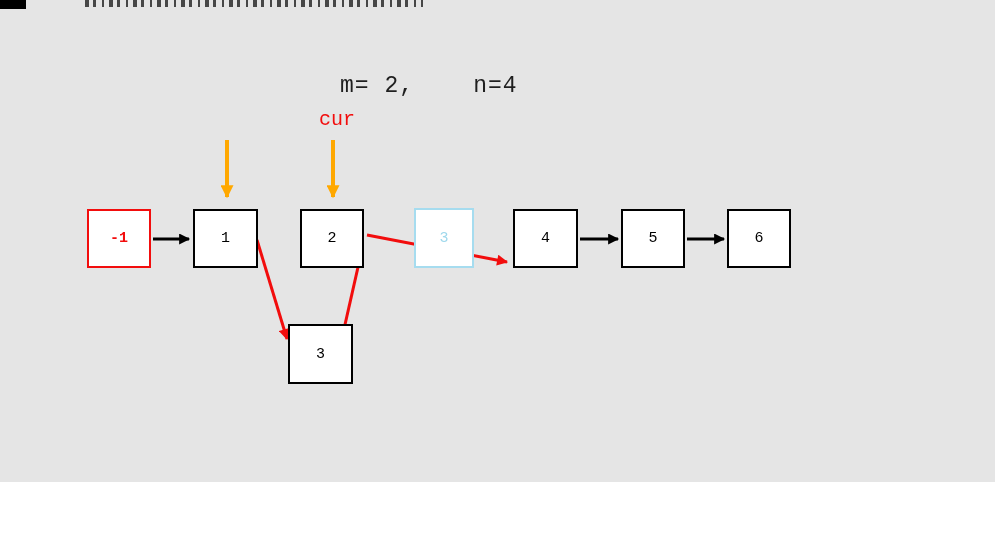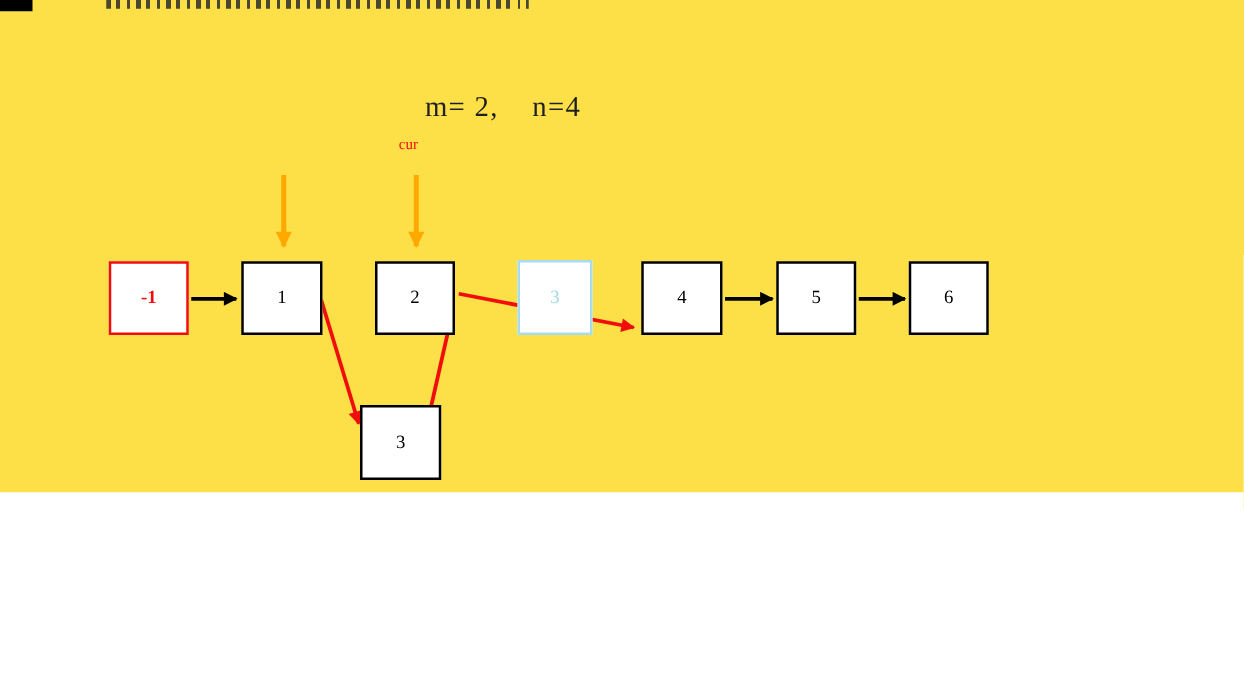--- a/index.html
+++ b/index.html
@@ -1,34 +1,34 @@
 <!DOCTYPE html>
 <html><head>
 <meta charset="utf-8">
 <style>
   html,body { margin:0; padding:0; background:#ffffff; }
   .canvas {
-    position:relative; width:995px; height:394px;
-    background:#fde047; overflow:hidden;
-    font-family:Liberation Serif, serif;
+    position:relative; width:995px; height:482px;
+    background:#e5e5e5; overflow:hidden;
+    font-family:Liberation Mono, monospace;
   }
   
   .top-bar { position:absolute; left:0; top:0; width:26px; height:9px; background:#000; }
   .top-text-remnant {
     position:absolute; left:85px; top:0; width:338px; height:7px; opacity:.85;
     background:repeating-linear-gradient(90deg,#2b2b2b 0 4px, transparent 4px 8px,
                #2b2b2b 8px 11px, transparent 11px 17px, #2b2b2b 17px 19px, transparent 19px 24px);
   }
   .title {
     position:absolute; left:340px; top:73px;
     font-size:23px; color:#1f1f1f; white-space:pre; letter-spacing:1px;
   }
   .cur-label {
     position:absolute; left:319px; top:108px;
-    font-size:12px; color:#f20d0d;
+    font-size:20px; color:#f20d0d;
   }
   .node {
     position:absolute; box-sizing:border-box;
     border:2px solid #000; background:#fff;
     display:flex; align-items:center; justify-content:center;
     font-size:15px; color:#000;
   }
   .node.red   { border-color:#f20d0d; color:#f20d0d; font-weight:bold; }
   .node.ghost { border-color:#a6dcef; color:#9ed8ec; }
   .node.moved { }

